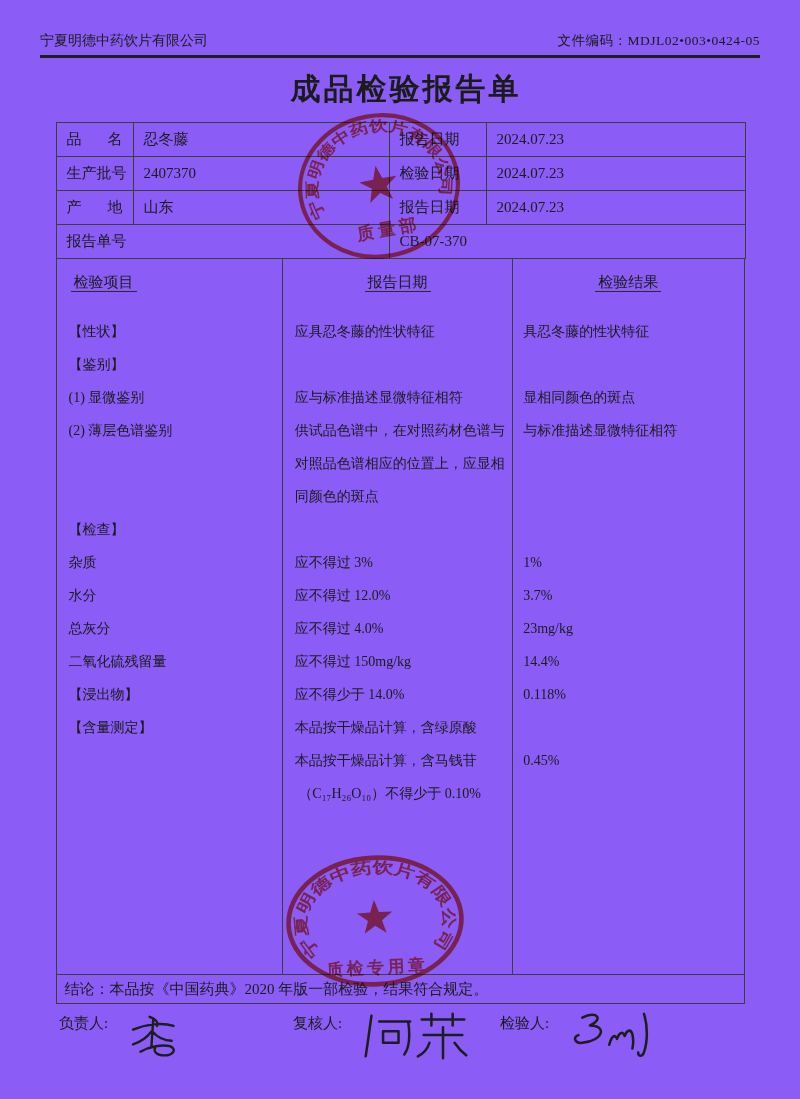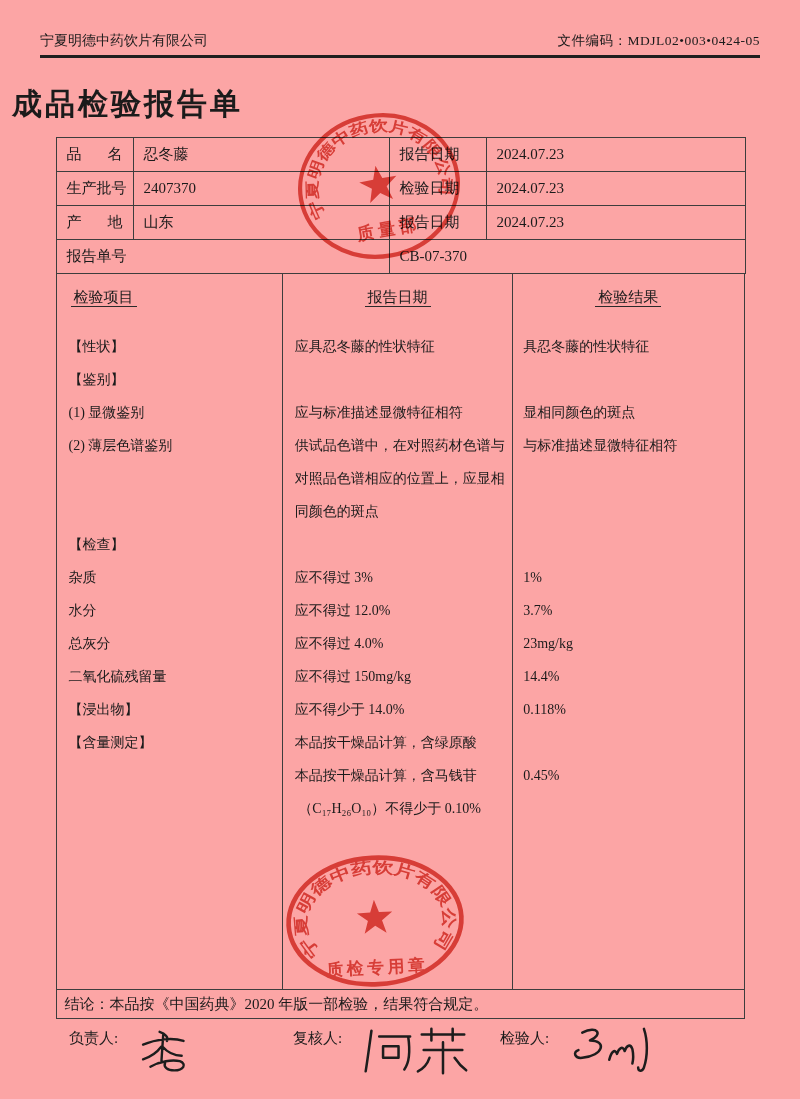--- a/index.html
+++ b/index.html
@@ -1,28 +1,28 @@
 <!DOCTYPE html>
 <html><head>
 <meta charset="utf-8">
 <style>
   * { margin:0; padding:0; box-sizing:border-box; }
   html,body { background:#888; }
   .page {
     position:relative; width:800px; height:1099px; margin:0 auto;
-    background:#fca5a5; overflow:hidden; color:#1b1b1b;
+    background:#8b5cf6; overflow:hidden; color:#1b1b1b;
     font-family:"Liberation Serif","DejaVu Serif",serif;
   }
   
   .topbar { margin:32px 40px 0 40px; display:flex; justify-content:space-between;
             align-items:flex-end; font-size:14px; }
   .topbar .code { font-size:13.5px; letter-spacing:0.5px; }
   .top-rule { margin:5px 40px 0 40px; height:3px; background:#1f1f1f; }
   
-  .doc-title { margin-top:28px; font-size:30px; font-weight:bold;
+  .doc-title { margin-top:13px; text-align:center; font-size:30px; font-weight:bold;
                letter-spacing:3px; line-height:1.2;padding-left:12px; }
   
   .report { width:689px; margin:15px auto 0 auto; position:relative; z-index:1; }
   table.info { width:689px; border-collapse:collapse; table-layout:fixed; }
   table.info td { border:1px solid #3d3d3d; height:34px; font-size:15px;
                   padding:0 10px; vertical-align:middle; white-space:nowrap; overflow:hidden; }
   .jlabel { display:block; text-align:justify; text-align-last:justify; }
   
   .spec { display:flex; height:716px; border:1px solid #3d3d3d; border-top:none; overflow:hidden; }
   .spec-col { height:100%; overflow:hidden; }
@@ -38,21 +38,21 @@
   .c-result .spec-line { padding-left:10px; }
   
   .conclusion { border:1px solid #3d3d3d; margin-top:-1px; height:30px; line-height:28px;
                 font-size:15px; padding-left:8px; white-space:nowrap; overflow:hidden; }
   .conclusion .c-label { font-weight:normal; }
   
   .sign-row { position:relative; height:70px; margin:4px 55px 0 55px; }
   .sign-group { position:absolute; top:4px; display:flex; align-items:flex-start; }
   .sign-group .s-label { font-size:15px; line-height:22px; white-space:nowrap; }
   .sign-group svg { margin:-4px 0 0 14px; }
-  .g-responsible { left:14px; }
+  .g-responsible { left:4px; }
   .g-reviewer { left:238px; }
   .g-inspector { left:445px; }
   .ink { stroke:#1d1d1d; stroke-width:2.6; fill:none; stroke-linecap:round; stroke-linejoin:round; }
   
   .stamp { position:absolute; z-index:3; mix-blend-mode:multiply; opacity:0.88; pointer-events:none; }
   .stamp-top { left:293px; top:110px; width:172px; height:152px; transform:rotate(-10deg); }
   .stamp-bottom { left:282px; top:851px; width:186px; height:140px; transform:rotate(-3deg); }
   .stamp text { font-family:"Liberation Serif","DejaVu Serif",serif; font-weight:bold; }
 </style>
 </head>

